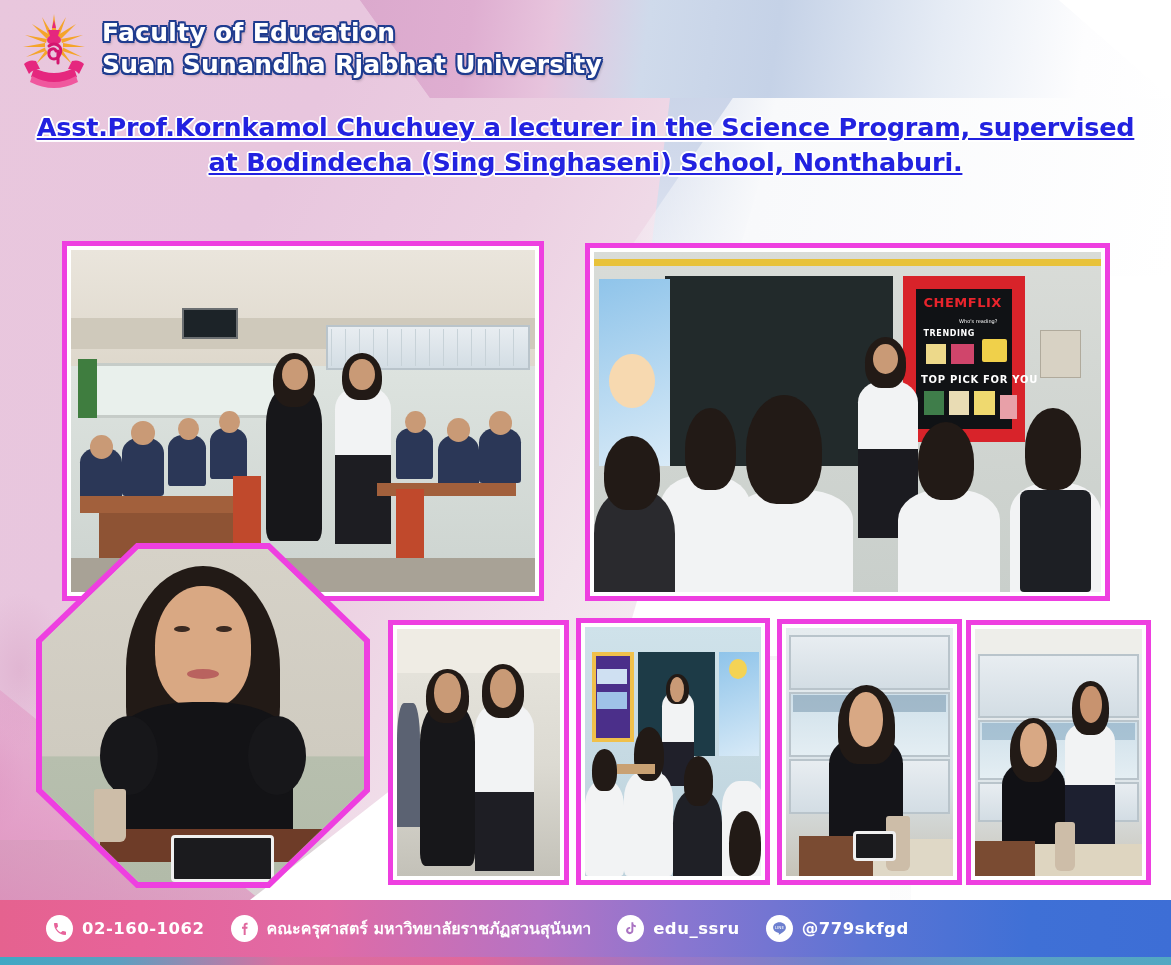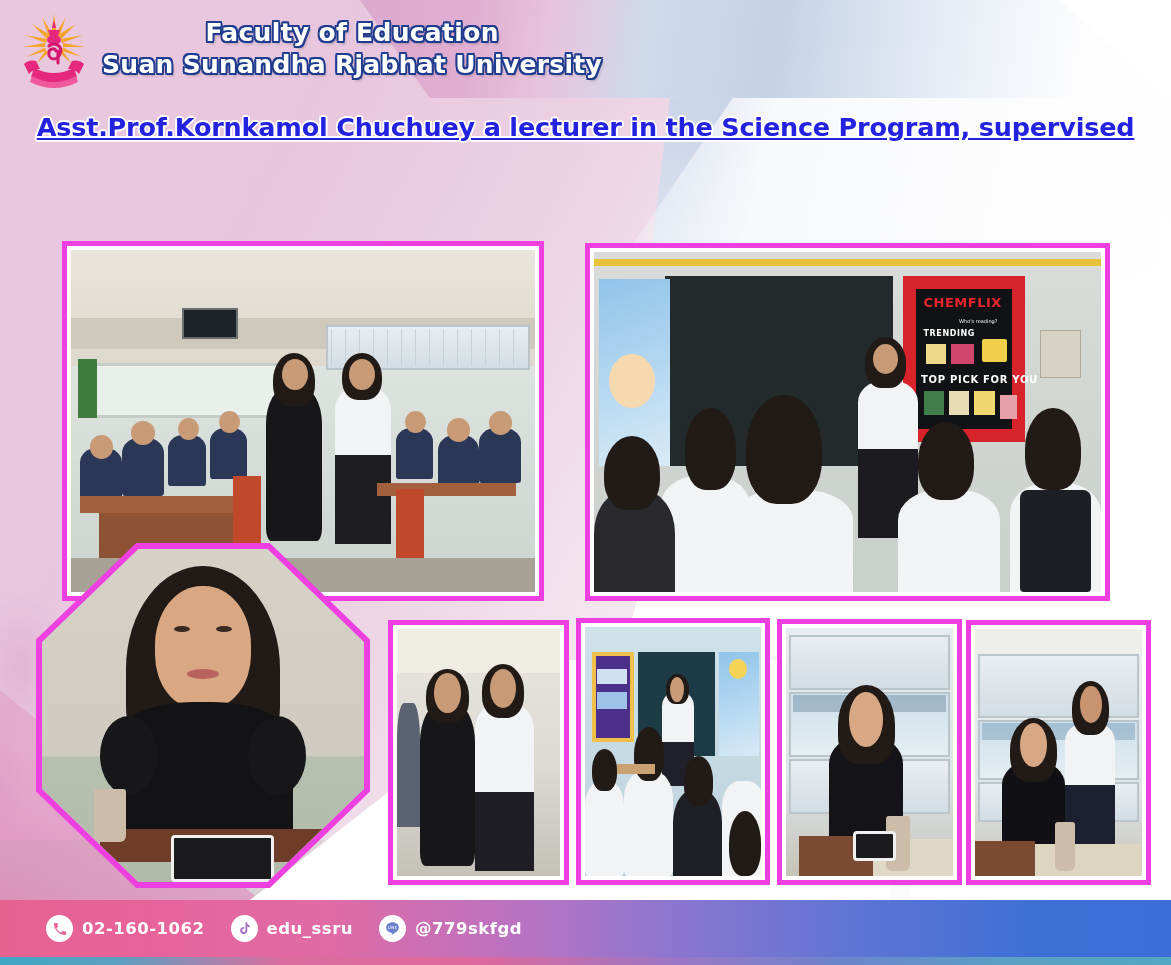--- a/index.html
+++ b/index.html
@@ -141,21 +141,21 @@
   }
 
   
   .logo {
     position: relative;
     width: 72px; height: 84px;
     flex: 0 0 auto;
   }
   .logo svg { display: block; }
 
-  .brand { line-height: 1.06; padding-top: 2px; text-align: center; }
+  .brand { line-height: 1.06; padding-top: 2px; }
   .brand-line {
     font-family: "DejaVu Sans", "Liberation Sans", sans-serif;
     font-size: 25px;
     font-weight: 700;
     letter-spacing: .3px;
     color: #ffffff;
     text-shadow:
       -1.6px -1.6px 0 #1f3c8f, 1.6px -1.6px 0 #1f3c8f,
       -1.6px  1.6px 0 #1f3c8f, 1.6px  1.6px 0 #1f3c8f,
       -2px 0 0 #1f3c8f, 2px 0 0 #1f3c8f, 0 -2px 0 #1f3c8f, 0 2px 0 #1f3c8f,
@@ -353,20 +353,21 @@
       </svg>
     </div>
     <div class="brand">
       <div class="brand-line">Faculty of Education</div>
       <div class="brand-line l2">Suan Sunandha Rjabhat University</div>
     </div>
   </div>
 
   <div class="title-block">
     <div class="title-line">Asst.Prof.Kornkamol Chuchuey  a lecturer in the Science Program, supervised</div>
+    <div class="title-line">at Bodindecha (Sing Singhaseni) School, Nonthaburi.</div>
   </div>
 
   <div class="frame" style="left:62px; top:241px; width:482px; height:360px;">
     <div class="photo">
       <div class="scene">
         <div class="sc-ceiling" style="height:34%; background:linear-gradient(180deg,#eae5dc,#ded8cc);"></div>
         <div style="position:absolute;left:0;top:20%;right:0;height:9%;background:#cfc9bb;"></div>
         <div class="sc-wall" style="top:34%;background:linear-gradient(180deg,#dde3df,#ccd3cf);"></div>
 
         <div class="sc-dark" style="left:24%;top:17%;width:12%;height:9%;border:2px solid #6b6f72;"></div>
@@ -581,20 +582,28 @@
 
       <div class="f-item">
         <span class="f-icon">
           <svg width="16" height="16" viewBox="0 0 24 24" fill="#e7639a">
             <path d="M6.6 10.8c1.4 2.8 3.8 5.1 6.6 6.6l2.2-2.2c.3-.3.7-.4 1-.2 1.2.4 2.4.6 3.6.6.6 0 1 .4 1 1V20c0 .6-.4 1-1 1C10.7 21 3 13.3 3 3.9c0-.5.4-1 1-1h3.4c.6 0 1 .5 1 1 0 1.3.2 2.5.6 3.6.1.4 0 .8-.2 1.1l-2.2 2.2z"></path>
           </svg>
         </span>
         <span class="f-text">02-160-1062</span>
       </div>
 
+      <div class="f-item">
+        <span class="f-icon">
+          <svg width="16" height="16" viewBox="0 0 24 24" fill="#e0689e">
+            <path d="M14.5 8.5V6.8c0-.8.2-1.3 1.4-1.3h1.5V2.6c-.3 0-1.2-.1-2.2-.1-2.2 0-3.7 1.3-3.7 3.8v2.2H9v3h2.5V21h3v-9.5h2.5l.4-3h-2.9z"></path>
+          </svg>
+        </span>
+        <span class="f-text thai">คณะครุศาสตร์ มหาวิทยาลัยราชภัฏสวนสุนันทา</span>
+      </div>
 
       <div class="f-item">
         <span class="f-icon">
           <svg width="15" height="15" viewBox="0 0 24 24" fill="#a972c2">
             <path d="M16.5 2h-3v13.1a2.6 2.6 0 1 1-2.1-2.5V9.5A5.8 5.8 0 1 0 16.5 15V8.6a7 7 0 0 0 4 1.3V6.8a4.2 4.2 0 0 1-4-4.8z"></path>
           </svg>
         </span>
         <span class="f-text">edu_ssru</span>
       </div>
 

